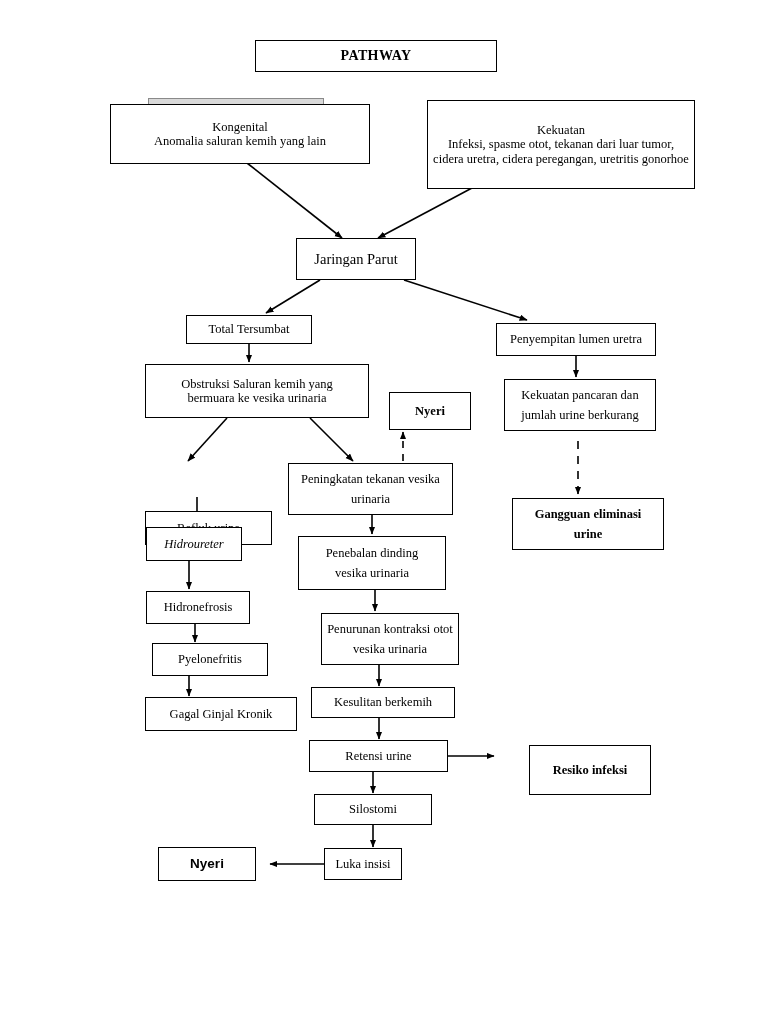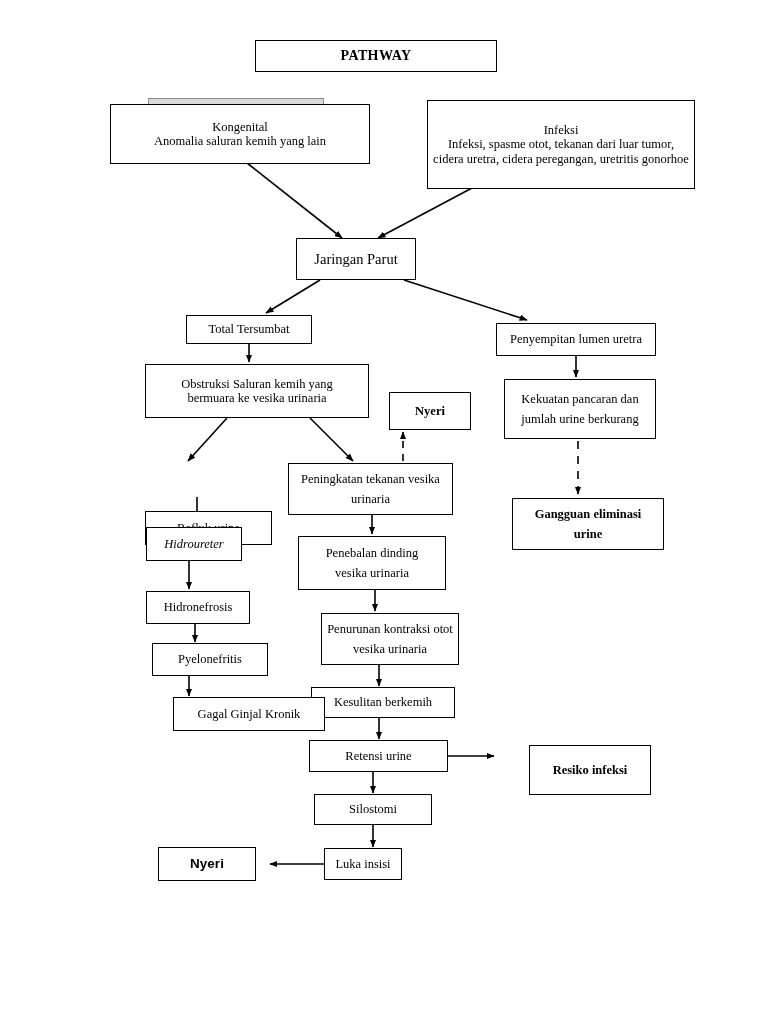--- a/index.html
+++ b/index.html
@@ -140,21 +140,21 @@
   <div class="node title" style="left:255px; top:40px; width:242px; height:32px;">
     <span class="ln">PATHWAY</span>
   </div>
 
   <div class="node" style="left:110px; top:104px; width:260px; height:60px;">
     <span class="ln">Kongenital</span>
     <span class="ln">Anomalia saluran kemih yang lain</span>
   </div>
 
   <div class="node" style="left:427px; top:100px; width:268px; height:89px;">
-    <span class="ln">Infeksi</span>
+    <span class="ln">Kekuatan</span>
     <span class="ln">Infeksi, spasme otot, tekanan dari luar tumor, cidera uretra, cidera peregangan, uretritis gonorhoe</span>
   </div>
 
   <div class="node big" style="left:296px; top:238px; width:120px; height:42px;">
     <span class="ln">Jaringan Parut</span>
   </div>
 
   <div class="node" style="left:186px; top:315px; width:126px; height:29px;">
     <span class="ln">Total Tersumbat</span>
   </div>
@@ -165,21 +165,21 @@
 
   <div class="node" style="left:145px; top:364px; width:224px; height:54px;">
     <span class="ln">Obstruksi Saluran kemih yang</span>
     <span class="ln">bermuara ke vesika urinaria</span>
   </div>
 
   <div class="node bold" style="left:389px; top:392px; width:82px; height:38px;">
     <span class="ln">Nyeri</span>
   </div>
 
-  <div class="node tight" style="left:504px; top:379px; width:152px; height:60px;">
+  <div class="node tight" style="left:504px; top:379px; width:152px; height:52px;">
     <span class="ln">Kekuatan pancaran dan</span>
     <span class="ln">jumlah urine berkurang</span>
   </div>
 
   <div class="node" style="left:145px; top:463px; width:127px; height:34px;margin-top:48px;">
     <span class="ln">Refluk urine</span>
   </div>
 
   <div class="node tight" style="left:288px; top:463px; width:165px; height:52px;">
     <span class="ln">Peningkatan tekanan vesika</span>
@@ -210,21 +210,21 @@
   </div>
 
   <div class="node" style="left:152px; top:643px; width:116px; height:33px;">
     <span class="ln">Pyelonefritis</span>
   </div>
 
   <div class="node" style="left:311px; top:687px; width:144px; height:31px;">
     <span class="ln">Kesulitan berkemih</span>
   </div>
 
-  <div class="node" style="left:145px; top:697px; width:152px; height:34px;margin-left:28px;">
+  <div class="node" style="left:145px; top:697px; width:152px; height:34px;">
     <span class="ln">Gagal Ginjal Kronik</span>
   </div>
 
   <div class="node" style="left:309px; top:740px; width:139px; height:32px;">
     <span class="ln">Retensi urine</span>
   </div>
 
   <div class="node bold" style="left:529px; top:745px; width:122px; height:50px;">
     <span class="ln">Resiko infeksi</span>
   </div>

